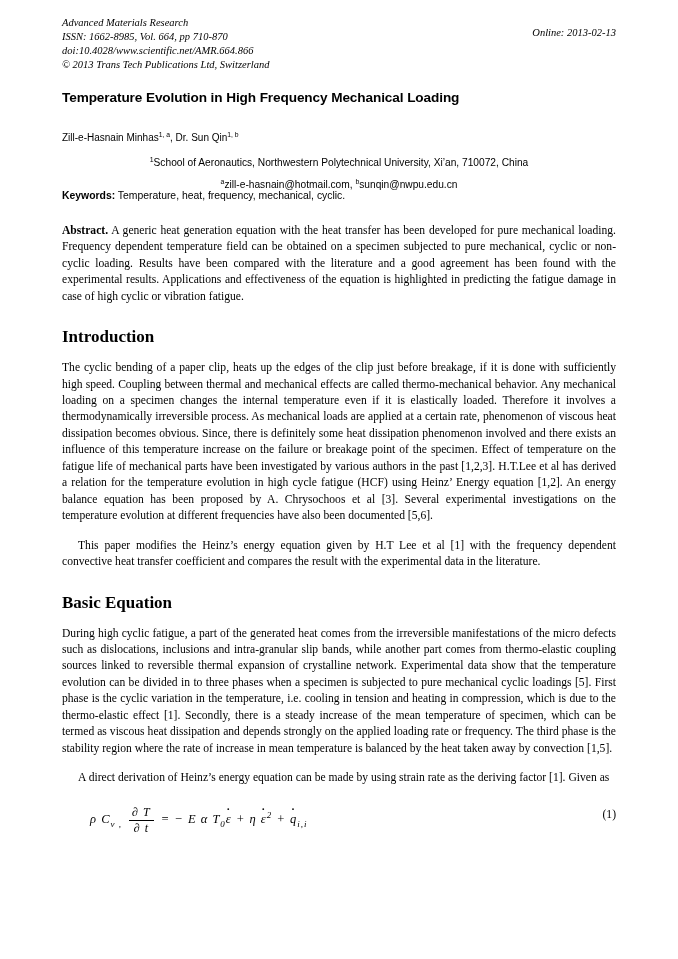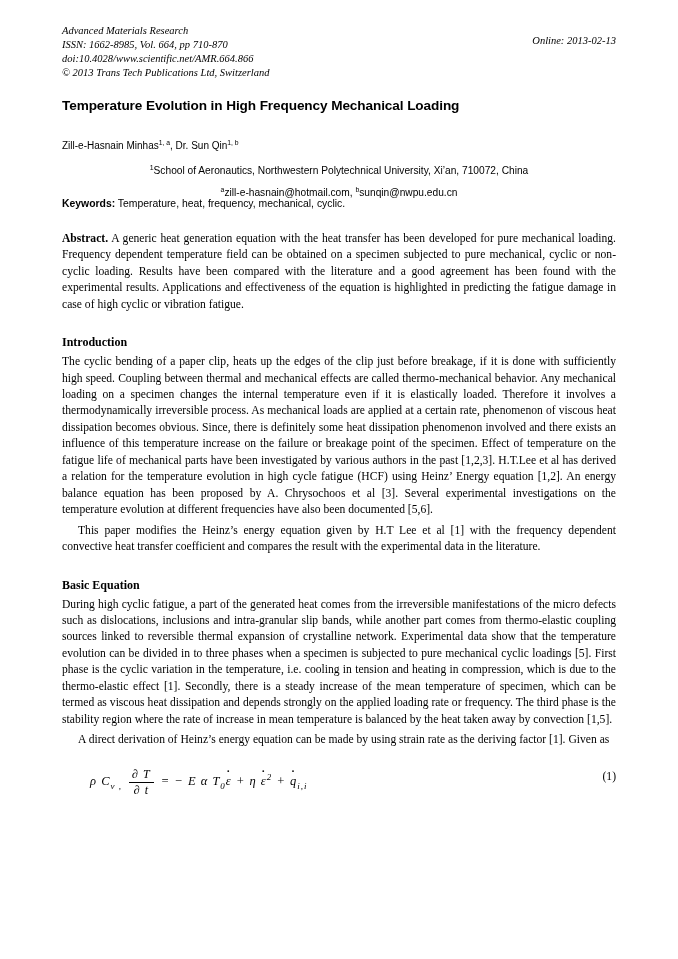--- a/index.html
+++ b/index.html
@@ -12,21 +12,21 @@
     height: 959px;
     font-family: "Liberation Serif", serif;
     color: #000000;
     overflow: hidden;
   }
   .page {
     position: relative;
     width: 678px;
     height: 959px;
     box-sizing: border-box;
-    padding: 24px 62px 0 62px;
+    padding: 16px 62px 0 62px;
   }
   .header-block {
     font-family: "Liberation Serif", serif;
     font-style: italic;
     font-size: 10.5px;
     line-height: 1.33;
     position: relative;
   }
   .header-line {
     white-space: pre;
@@ -80,28 +80,28 @@
     margin-top: 22px;
     font-size: 11.6px;
     line-height: 1.42;
     text-align: justify;
   }
   .abstract b {
     font-weight: bold;
   }
   .section-head {
     font-weight: bold;
-    font-size: 12px;
+    font-size: 17px;
     margin-top: 22px;
   }
   p.body {
     font-size: 11.6px;
     line-height: 1.42;
     text-align: justify;
-    margin: 4px 0 0 0;
+    margin: 13px 0 0 0;
   }
   p.body.indent {
     text-indent: 16px;
   }
   .equation-row {
     margin-top: 14px;
     position: relative;
     height: 40px;
   }
   .equation {

